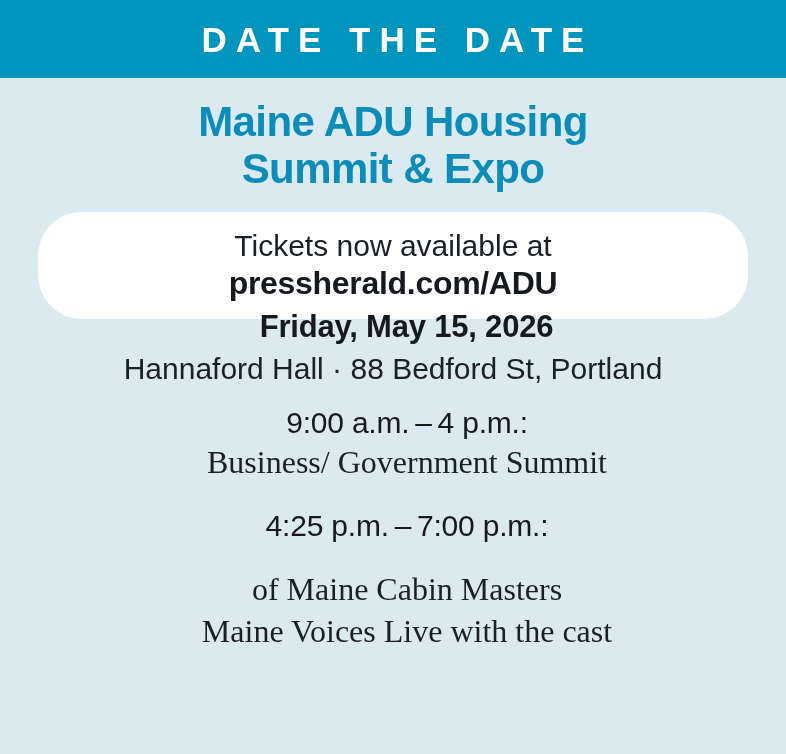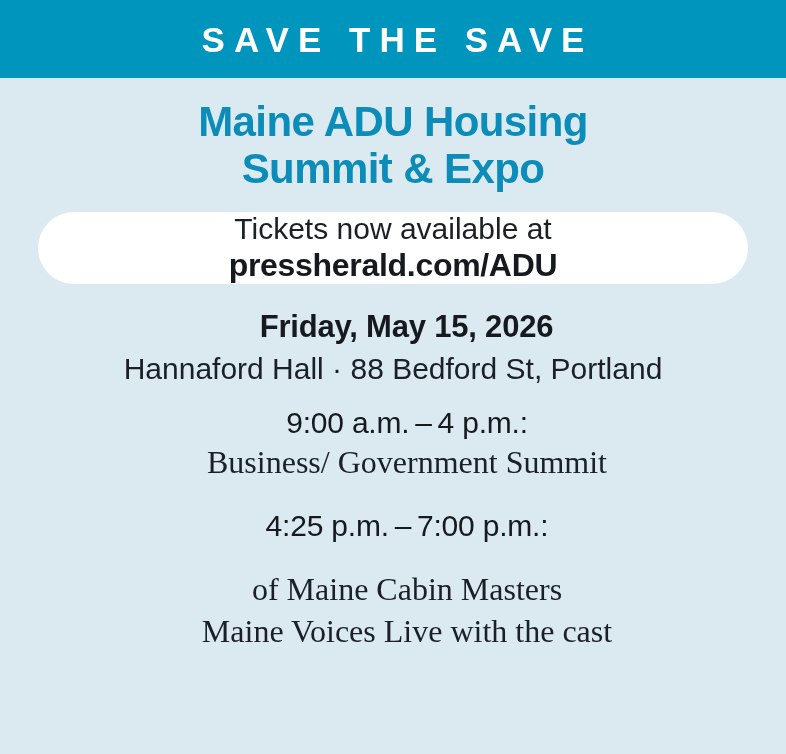--- a/index.html
+++ b/index.html
@@ -55,21 +55,21 @@
     font-family: "Liberation Sans", sans-serif;
   }
   .title-line { display: block; }
 
   
   .pill-wrap {
     position: absolute;
     left: 38px;
     top: 212px;
     width: 710px;
-    height: 72px;
+    height: 107px;
   }
   .pill {
     width: 100%;
     height: 100%;
     background: #ffffff;
     border-radius: 44px;
     display: flex;
     flex-direction: column;
     align-items: center;
     justify-content: center;
@@ -139,21 +139,21 @@
     font-family: Liberation Serif, serif;
   }
   .slot-desc span { display: block; }
 </style>
 </head>
 <body>
 
 <div class="flyer">
 
   <div class="banner">
-    <div class="banner-text">SAVE THE SAVE</div>
+    <div class="banner-text">DATE THE DATE</div>
   </div>
 
   <div class="title-block">
     <span class="title-line">Maine ADU Housing</span>
     <span class="title-line">Summit &amp; Expo</span>
   </div>
 
   <div class="pill-wrap">
     <div class="pill">
       <div class="pill-line1">Tickets now available at</div>

